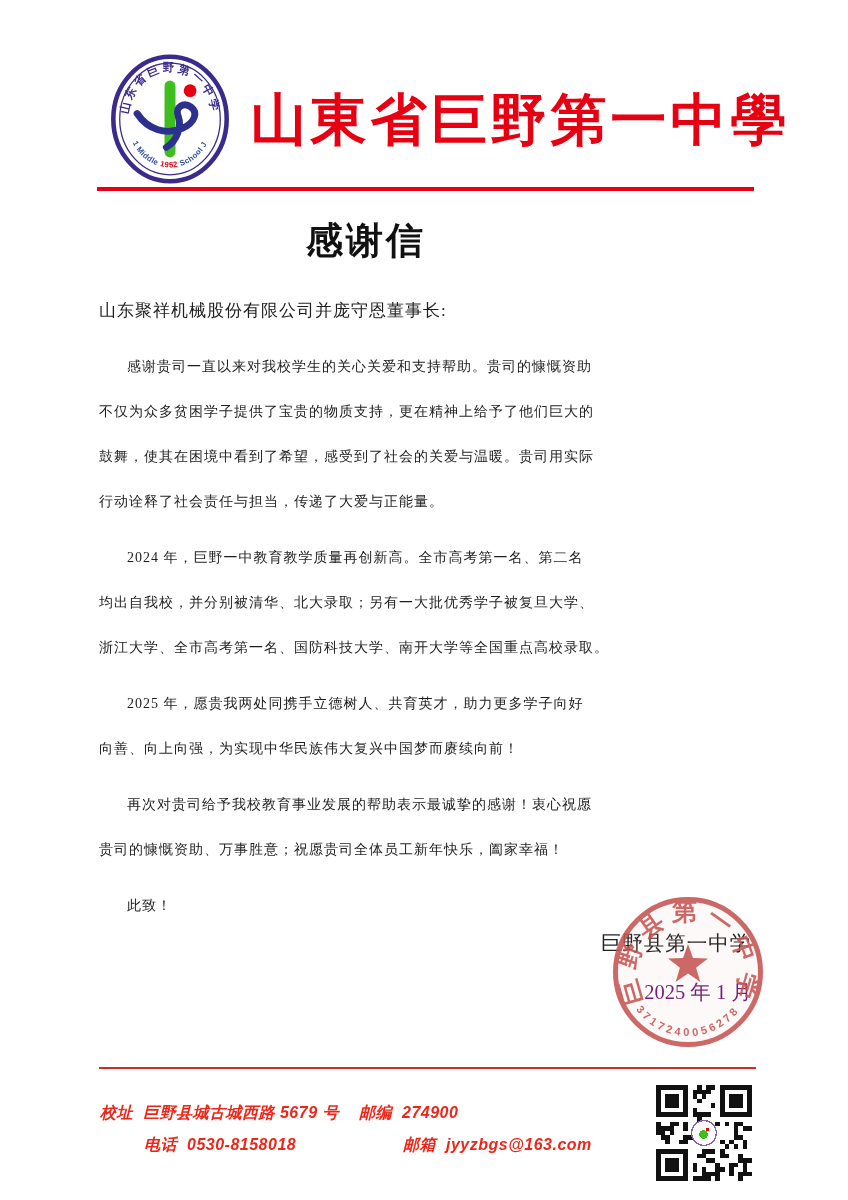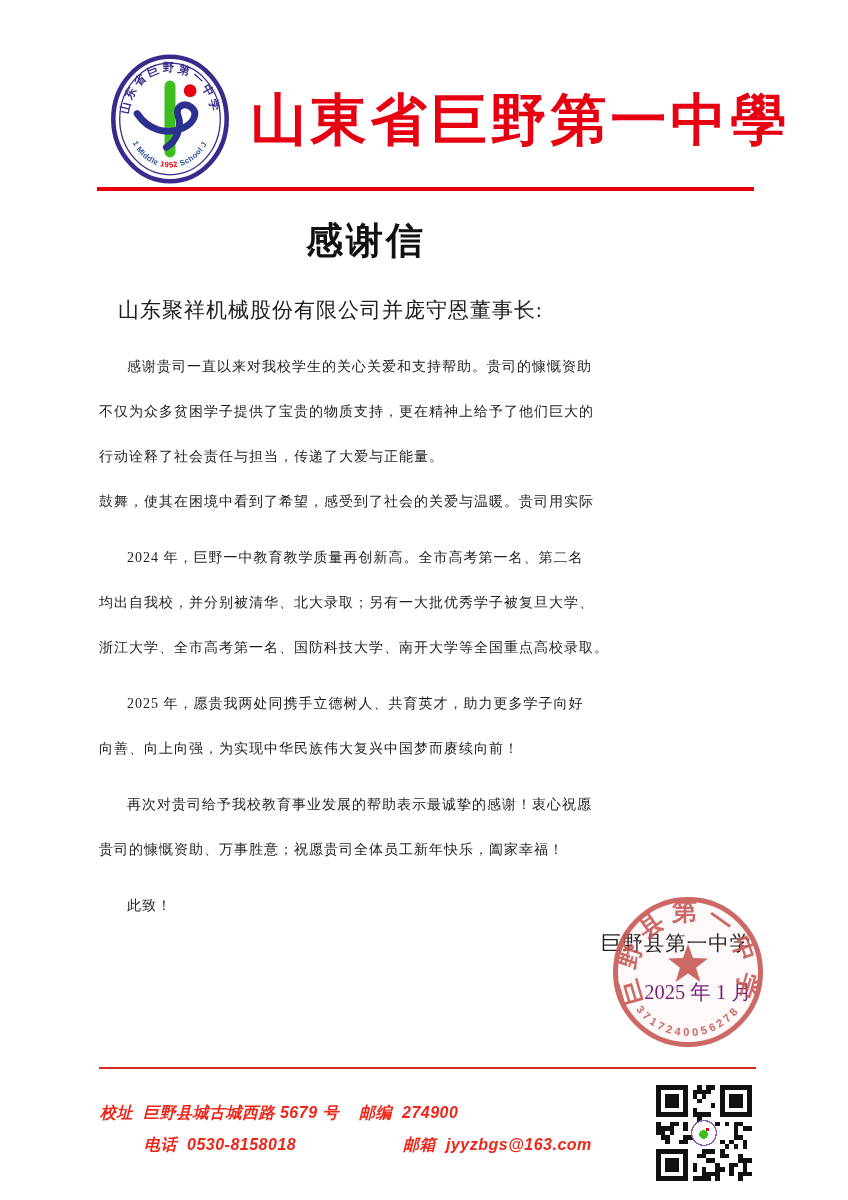--- a/index.html
+++ b/index.html
@@ -16,21 +16,21 @@
     letter-spacing:4px;white-space:nowrap;text-align:center;
     font-family:"Liberation Serif","DejaVu Serif",serif;
   }
   .head-rule{position:absolute;left:97px;top:187px;width:657px;height:4px;background:#e60012;}
   
   .letter-title{
     position:absolute;left:0;top:216px;width:732px;text-align:center;
     font-size:37px;font-weight:bold;letter-spacing:3px;color:#111;
   }
   .letter-body{position:absolute;left:99px;top:288px;width:660px;}
-  .greeting{font-size:21px;line-height:45px;letter-spacing:1px;white-space:nowrap;margin-left:19px;}
+  .greeting{font-size:17px;line-height:45px;letter-spacing:1px;white-space:nowrap;}
   .para{margin-top:11px;}
   .para .line{font-size:14px;line-height:45px;letter-spacing:1px;white-space:nowrap;}
   .para .line.indent{text-indent:2em;}
   
   .signature{
     position:absolute;left:576px;top:929px;width:200px;text-align:center;
     font-size:20.5px;letter-spacing:1px;color:#222;white-space:nowrap;
   }
   .sign-date{
     position:absolute;left:598px;top:978px;width:200px;text-align:center;
@@ -79,22 +79,22 @@
   <div class="head-rule"></div>
 
   <div class="letter-title">感谢信</div>
 
   <div class="letter-body">
     <div class="greeting">山东聚祥机械股份有限公司并庞守恩董事长:</div>
 
   <div class="para">
         <div class="line indent">感谢贵司一直以来对我校学生的关心关爱和支持帮助。贵司的慷慨资助</div>
         <div class="line">不仅为众多贫困学子提供了宝贵的物质支持，更在精神上给予了他们巨大的</div>
+        <div class="line">鼓舞，使其在困境中看到了希望，感受到了社会的关爱与温暖。贵司用实际</div>
         <div class="line">行动诠释了社会责任与担当，传递了大爱与正能量。</div>
-        <div class="line">鼓舞，使其在困境中看到了希望，感受到了社会的关爱与温暖。贵司用实际</div>
       </div>
       <div class="para">
         <div class="line indent">2024 年，巨野一中教育教学质量再创新高。全市高考第一名、第二名</div>
         <div class="line">均出自我校，并分别被清华、北大录取；另有一大批优秀学子被复旦大学、</div>
         <div class="line">浙江大学、全市高考第一名、国防科技大学、南开大学等全国重点高校录取。</div>
       </div>
       <div class="para">
         <div class="line indent">2025 年，愿贵我两处同携手立德树人、共育英才，助力更多学子向好</div>
         <div class="line">向善、向上向强，为实现中华民族伟大复兴中国梦而赓续向前！</div>
       </div>

